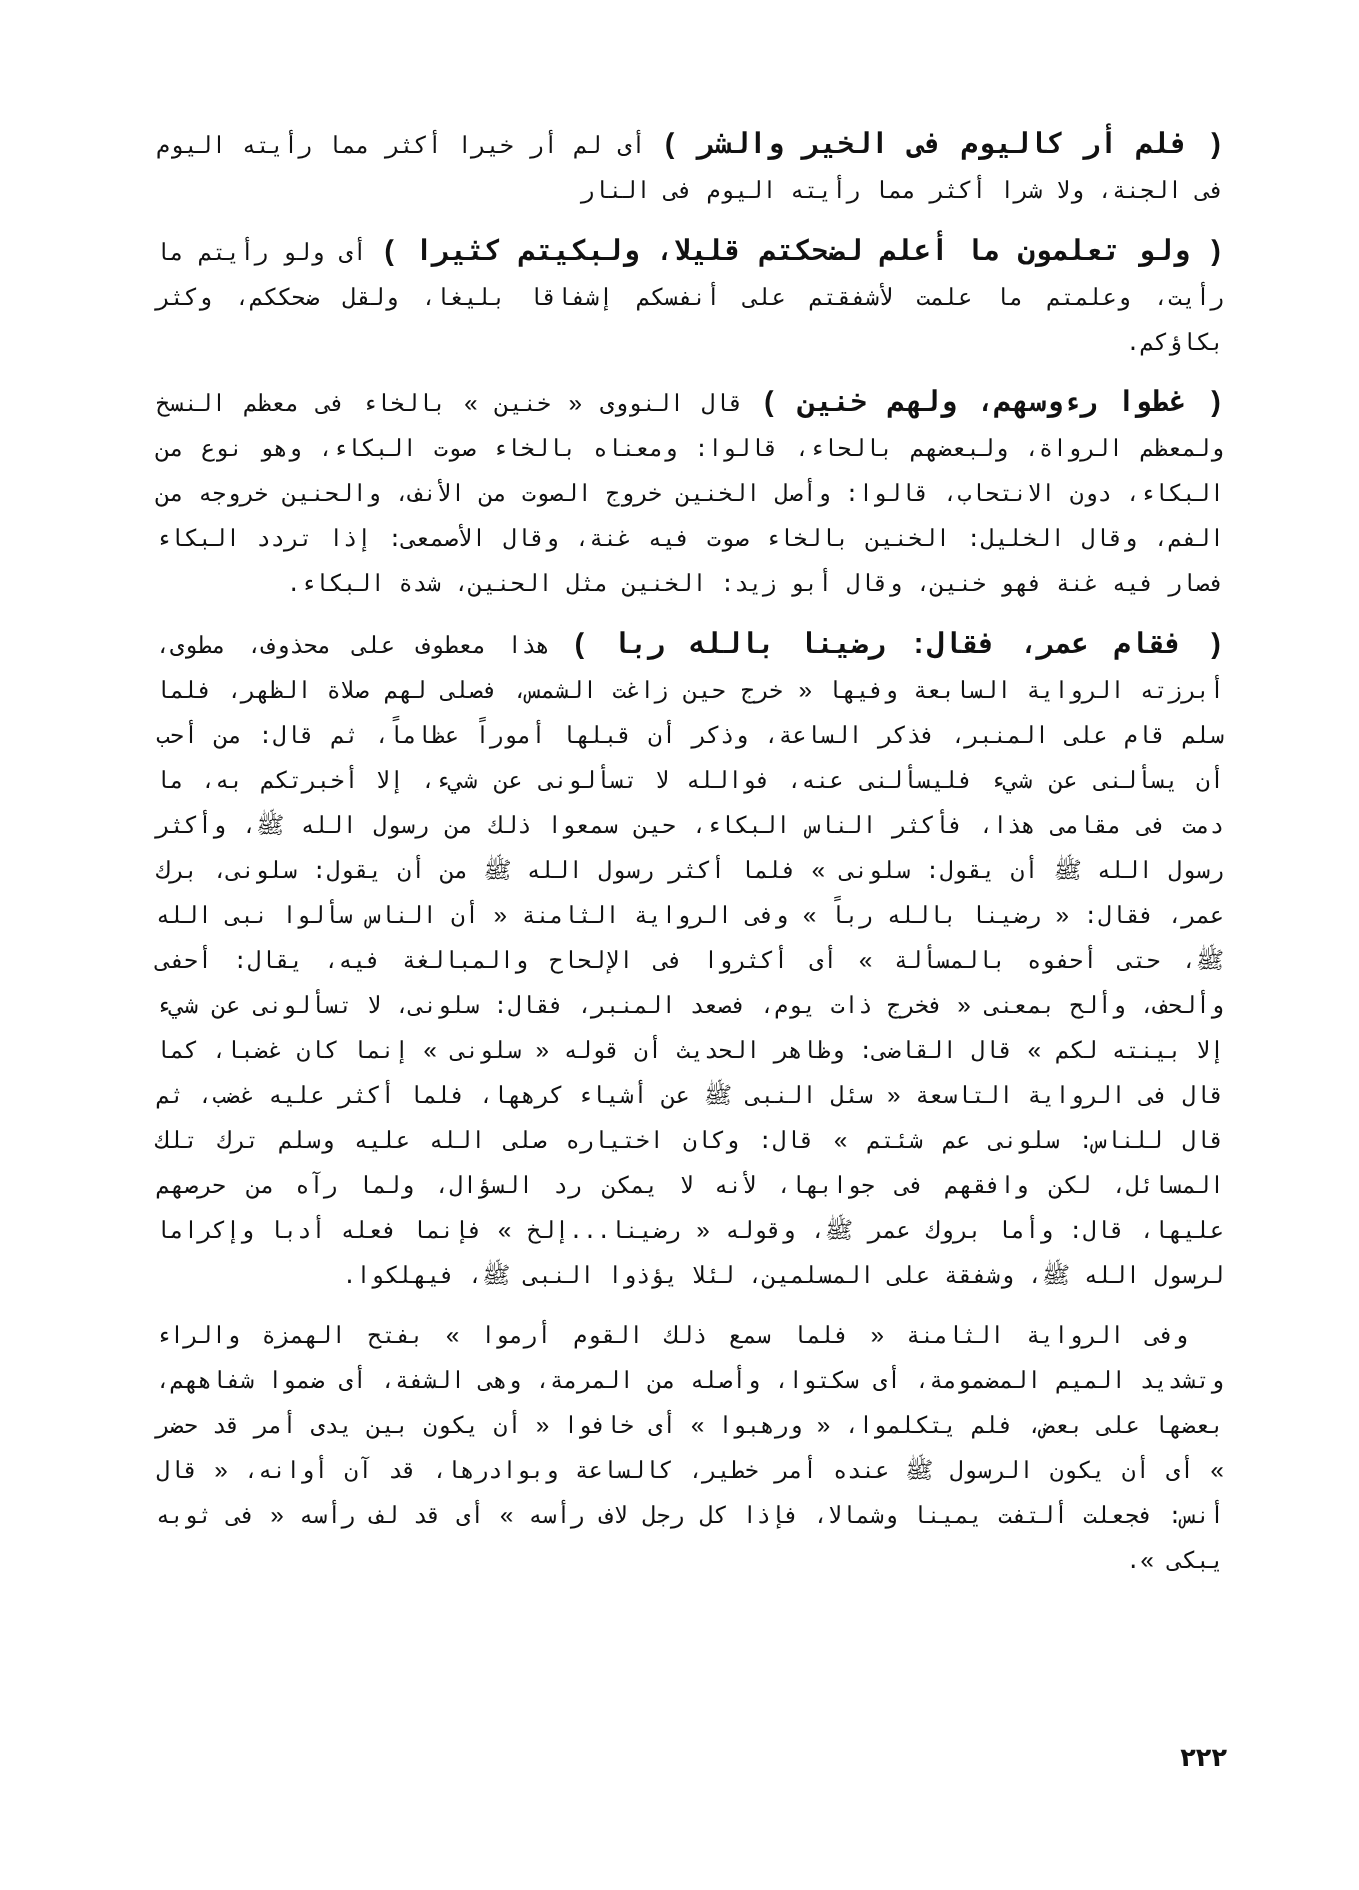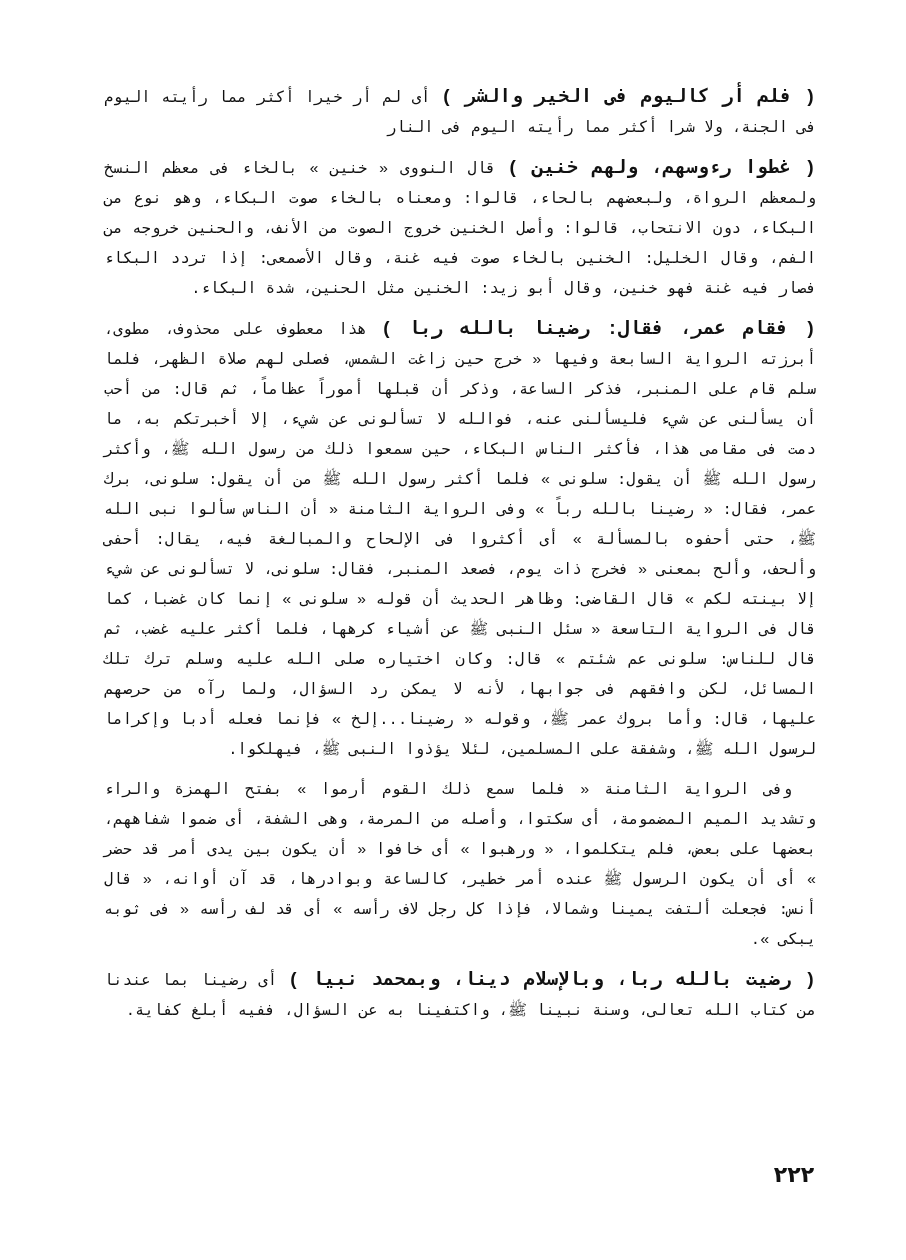--- a/index.html
+++ b/index.html
@@ -9,28 +9,28 @@
     direction:rtl; text-align:justify;
     font-family:"DejaVu Sans", sans-serif; color:#111;
     font-size:15.5px; line-height:30px;
   }
   .para { margin:0 0 10px 0;font-family:Liberation Mono, monospace; }
   .para.indent { text-indent:24px; }
   .lemma { font-weight:bold; font-size:19px; }
   .comment { }
   .page-number {
     position:absolute; left:770px; top:1162px; width:48px;
-    direction:rtl; text-align:center;
-    font-family:"DejaVu Sans", sans-serif; font-weight:bold; font-size:22px; color:#111;
+    direction:rtl; text-align:right;
+    font-family:"DejaVu Sans", sans-serif; font-weight:bold; font-size:17px; color:#111;
   }
 </style>
 </head>
 <body>
 
 <div class="page">
   <p class="para"><span class="lemma">( فلم أر كاليوم فى الخير والشر )</span><span class="comment"> أى لم أر خيرا أكثر مما رأيته اليوم فى الجنة، ولا شرا أكثر مما رأيته اليوم فى النار</span></p>
+  <p class="para"><span class="lemma">( ولو تعلمون ما أعلم لضحكتم قليلا، ولبكيتم كثيرا )</span><span class="comment"> أى ولو رأيتم ما رأيت، وعلمتم ما علمت لأشفقتم على أنفسكم إشفاقا بليغا، ولقل ضحككم، وكثر بكاؤكم.</span></p>
   <p class="para"><span class="lemma">( غطوا رءوسهم، ولهم خنين )</span><span class="comment"> قال النووى « خنين » بالخاء فى معظم النسخ ولمعظم الرواة، ولبعضهم بالحاء، قالوا: ومعناه بالخاء صوت البكاء، وهو نوع من البكاء، دون الانتحاب، قالوا: وأصل الخنين خروج الصوت من الأنف، والحنين خروجه من الفم، وقال الخليل: الخنين بالخاء صوت فيه غنة، وقال الأصمعى: إذا تردد البكاء فصار فيه غنة فهو خنين، وقال أبو زيد: الخنين مثل الحنين، شدة البكاء.</span></p>
   <p class="para"><span class="lemma">( فقام عمر، فقال: رضينا بالله ربا )</span><span class="comment"> هذا معطوف على محذوف، مطوى، أبرزته الرواية السابعة وفيها « خرج حين زاغت الشمس، فصلى لهم صلاة الظهر، فلما سلم قام على المنبر، فذكر الساعة، وذكر أن قبلها أموراً عظاماً، ثم قال: من أحب أن يسألنى عن شيء فليسألنى عنه، فوالله لا تسألونى عن شيء، إلا أخبرتكم به، ما دمت فى مقامى هذا، فأكثر الناس البكاء، حين سمعوا ذلك من رسول الله ﷺ، وأكثر رسول الله ﷺ أن يقول: سلونى » فلما أكثر رسول الله ﷺ من أن يقول: سلونى، برك عمر، فقال: « رضينا بالله رباً » وفى الرواية الثامنة « أن الناس سألوا نبى الله ﷺ، حتى أحفوه بالمسألة » أى أكثروا فى الإلحاح والمبالغة فيه، يقال: أحفى وألحف، وألح بمعنى « فخرج ذات يوم، فصعد المنبر، فقال: سلونى، لا تسألونى عن شيء إلا بينته لكم » قال القاضى: وظاهر الحديث أن قوله « سلونى » إنما كان غضبا، كما قال فى الرواية التاسعة « سئل النبى ﷺ عن أشياء كرهها، فلما أكثر عليه غضب، ثم قال للناس: سلونى عم شئتم » قال: وكان اختياره صلى الله عليه وسلم ترك تلك المسائل، لكن وافقهم فى جوابها، لأنه لا يمكن رد السؤال، ولما رآه من حرصهم عليها، قال: وأما بروك عمر ﷺ، وقوله « رضينا...إلخ » فإنما فعله أدبا وإكراما لرسول الله ﷺ، وشفقة على المسلمين، لئلا يؤذوا النبى ﷺ، فيهلكوا.</span></p>
   <p class="para indent"><span class="comment">وفى الرواية الثامنة « فلما سمع ذلك القوم أرموا » بفتح الهمزة والراء وتشديد الميم المضمومة، أى سكتوا، وأصله من المرمة، وهى الشفة، أى ضموا شفاههم، بعضها على بعض، فلم يتكلموا، « ورهبوا » أى خافوا « أن يكون بين يدى أمر قد حضر » أى أن يكون الرسول ﷺ عنده أمر خطير، كالساعة وبوادرها، قد آن أوانه، « قال أنس: فجعلت ألتفت يمينا وشمالا، فإذا كل رجل لاف رأسه » أى قد لف رأسه « فى ثوبه يبكى ».</span></p>
-  <p class="para"><span class="lemma">( رضيت بالله ربا، وبالإسلام دينا، وبمحمد نبيا )</span><span class="comment"> أى رضينا بما عندنا من كتاب الله تعالى، وسنة نبينا ﷺ، واكتفينا به عن السؤال، ففيه أبلغ كفاية.</span></p>
 </div>
 
 <div class="page-number">٢٢٢</div>
 
 </body></html>

